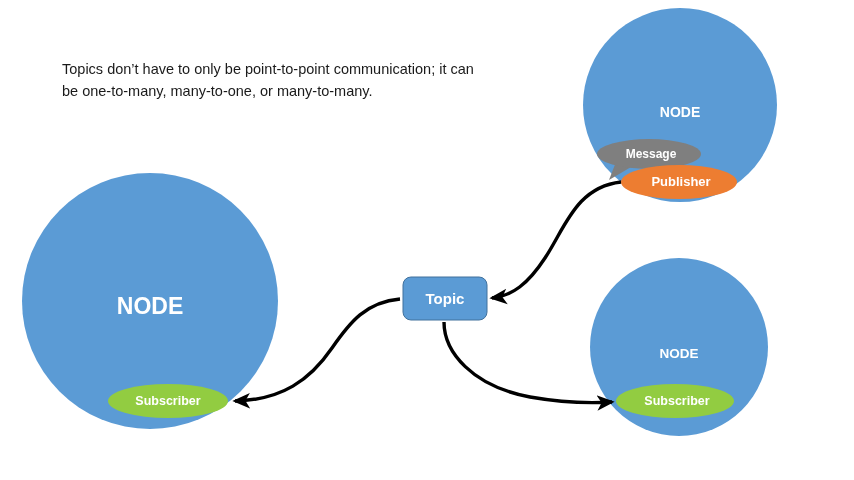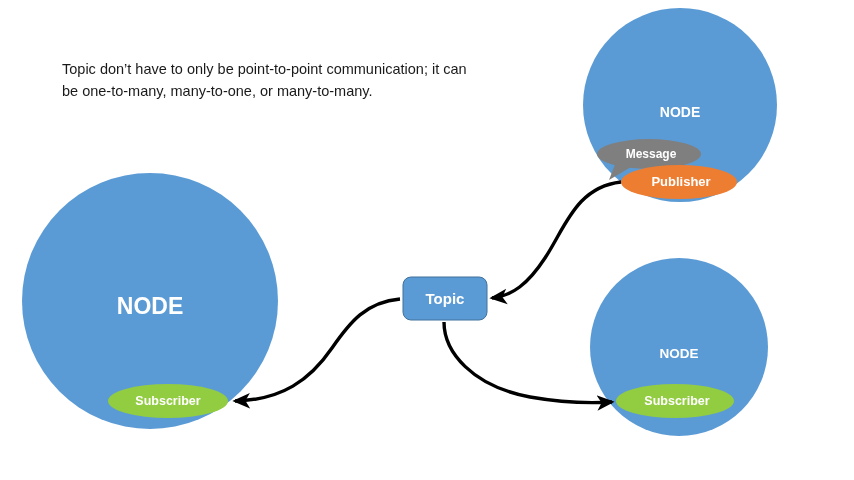--- a/index.html
+++ b/index.html
@@ -102,15 +102,15 @@
     <path d="M 400,299 C 366,302 350,322 332,348 C 310,380 282,400 235,401" fill="none" stroke="#000000" stroke-width="3.4" marker-end="url(#arrowhead)"></path>
 
     <path d="M 444,322 C 444,352 472,386 530,397 C 570,404 596,403 612,402" fill="none" stroke="#000000" stroke-width="3.4" marker-end="url(#arrowhead)"></path>
 
     <g>
       <rect x="403" y="277" width="84" height="43" rx="8" ry="8" fill="#5B9BD5" stroke="#41719C" stroke-width="1"></rect>
       <text class="box-label" x="445" y="300" font-size="15">Topic</text>
     </g>
   </svg>
 
-  <div class="caption">Topic don’t have to only be point-to-point communication; it can be one-to-many, many-to-one, or many-to-many.</div>
+  <div class="caption">Topics don’t have to only be point-to-point communication; it can be one-to-many, many-to-one, or many-to-many.</div>
 
 </div>
 
 </body></html>

